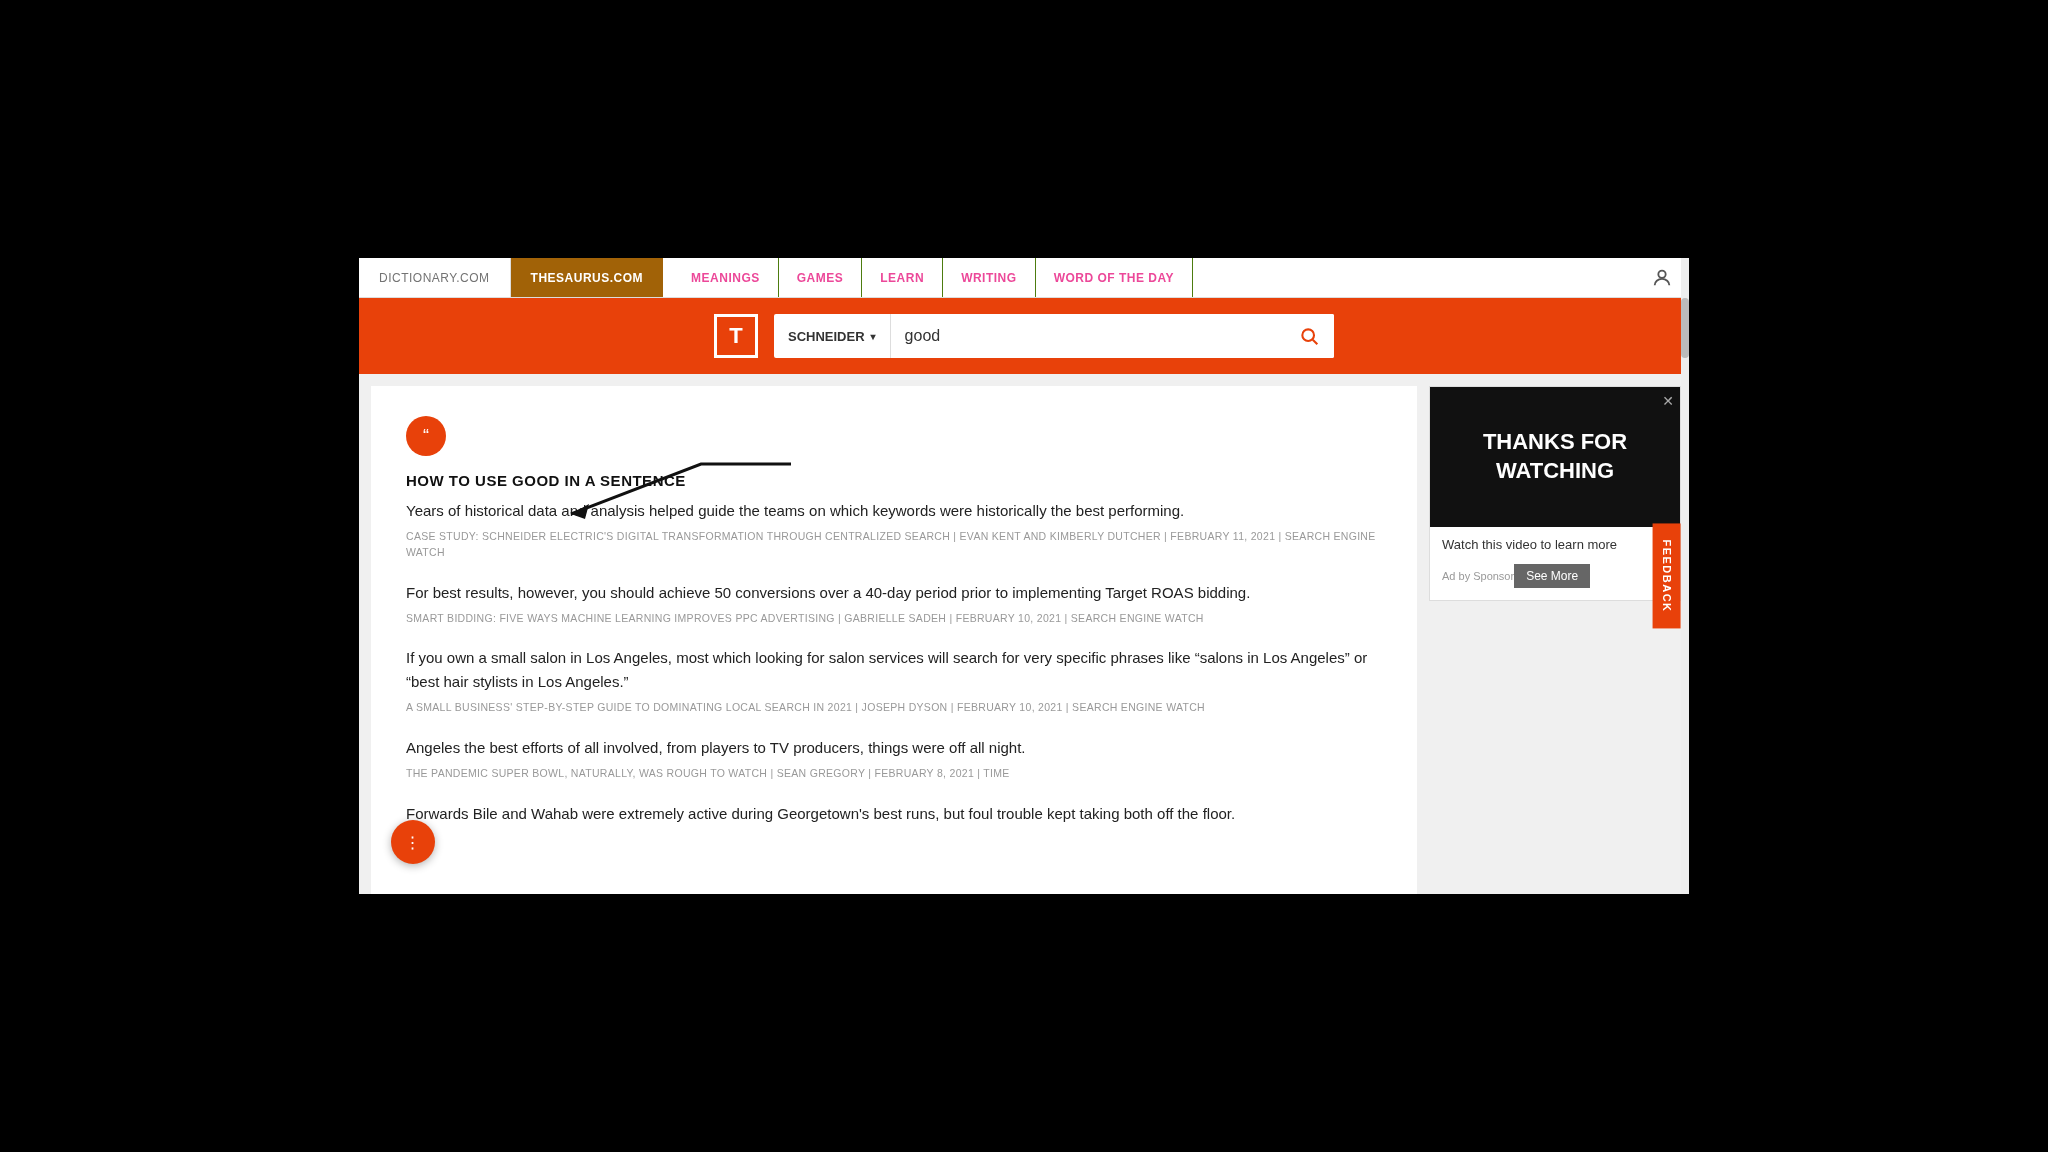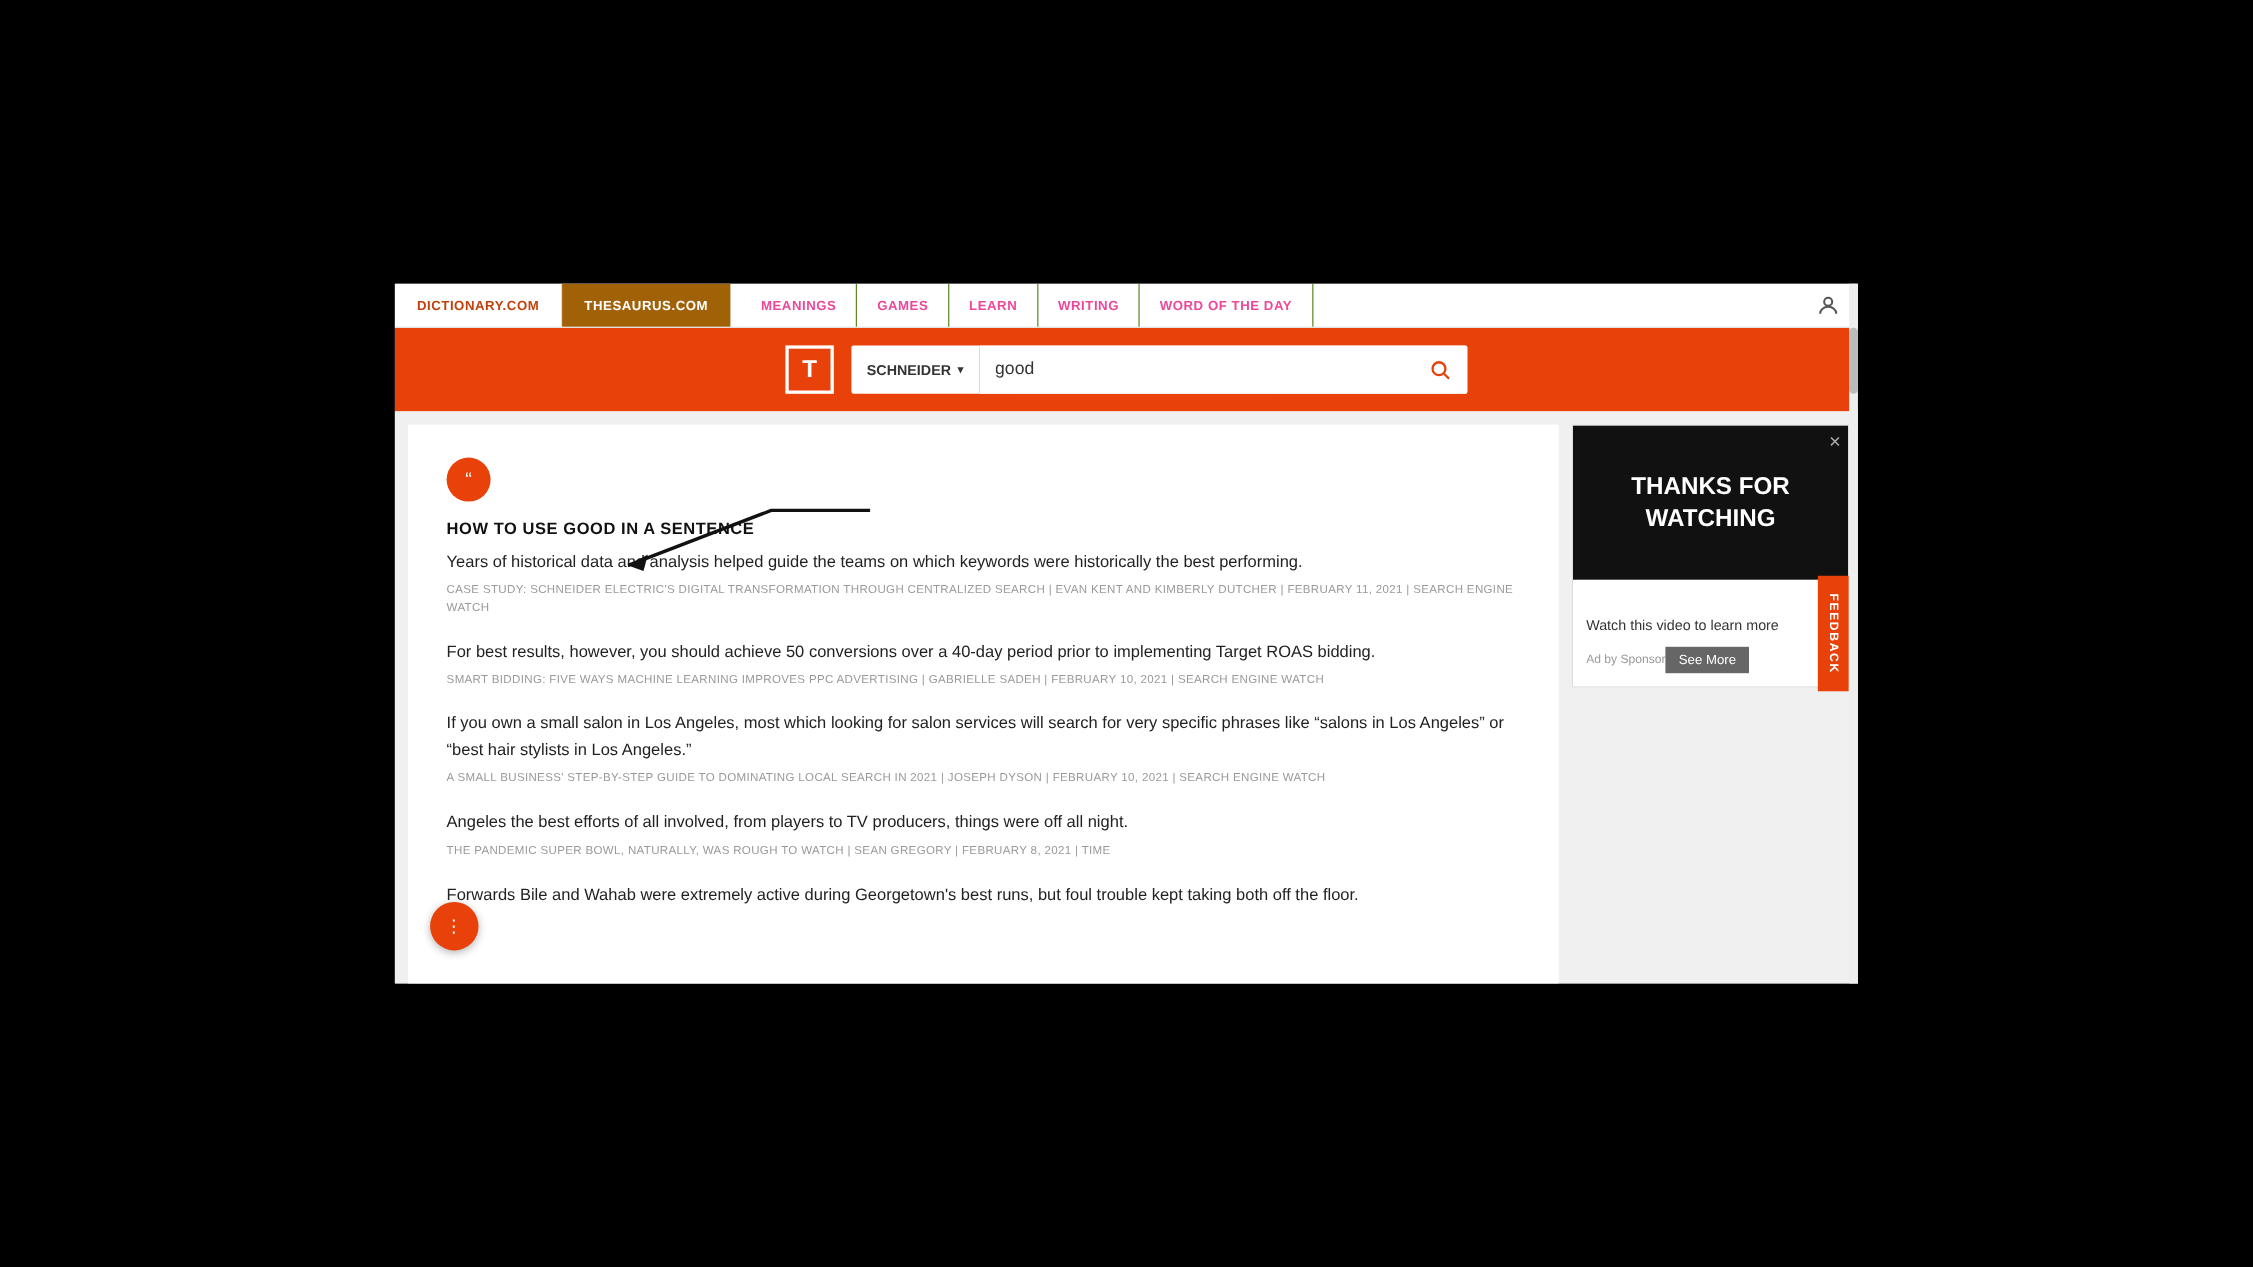--- a/index.html
+++ b/index.html
@@ -24,22 +24,22 @@
       border-bottom: 1px solid #ddd;
       height: 40px;
       position: relative;
     }
     .nav-dictionary {
       padding: 0 20px;
       height: 100%;
       display: flex;
       align-items: center;
       font-size: 12px;
-      font-weight: bold;
-      color: #c2410c;
+      font-weight: normal;
+      color: #737373;
       text-transform: uppercase;
       letter-spacing: 0.5px;
       border-right: 1px solid #ddd;
     }
     .nav-thesaurus {
       padding: 0 20px;
       height: 100%;
       display: flex;
       align-items: center;
       font-size: 12px;
@@ -231,21 +231,20 @@
       right: 6px;
       color: #aaa;
       font-size: 14px;
       cursor: pointer;
     }
     .ad-description {
       padding: 10px 12px 6px 12px;
       font-size: 13px;
       color: #333;
       font-weight: 500;
-      margin-top: 24px;
     }
     .ad-footer {
       padding: 6px 12px 12px 12px;
       display: flex;
       align-items: center;
       justify-content: flex-start;
     }
     .ad-sponsor {
       font-size: 11px;
       color: #999;

